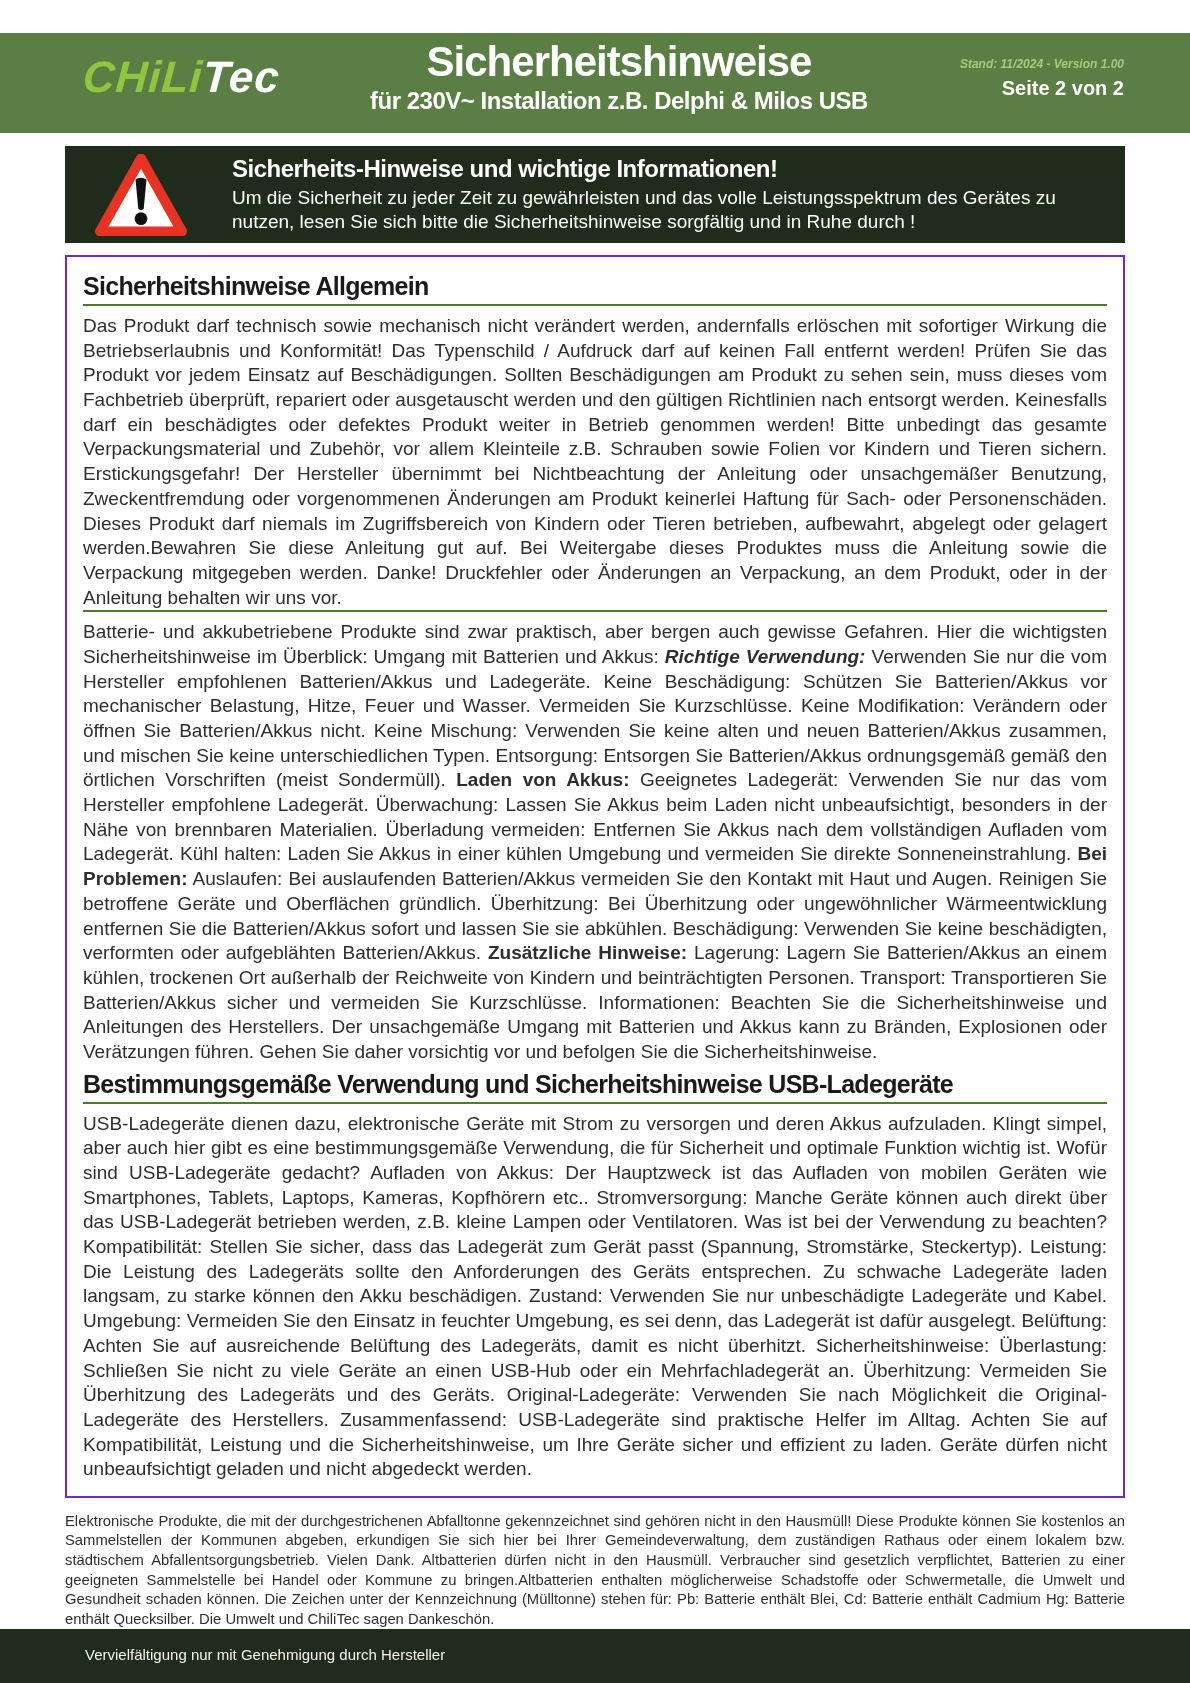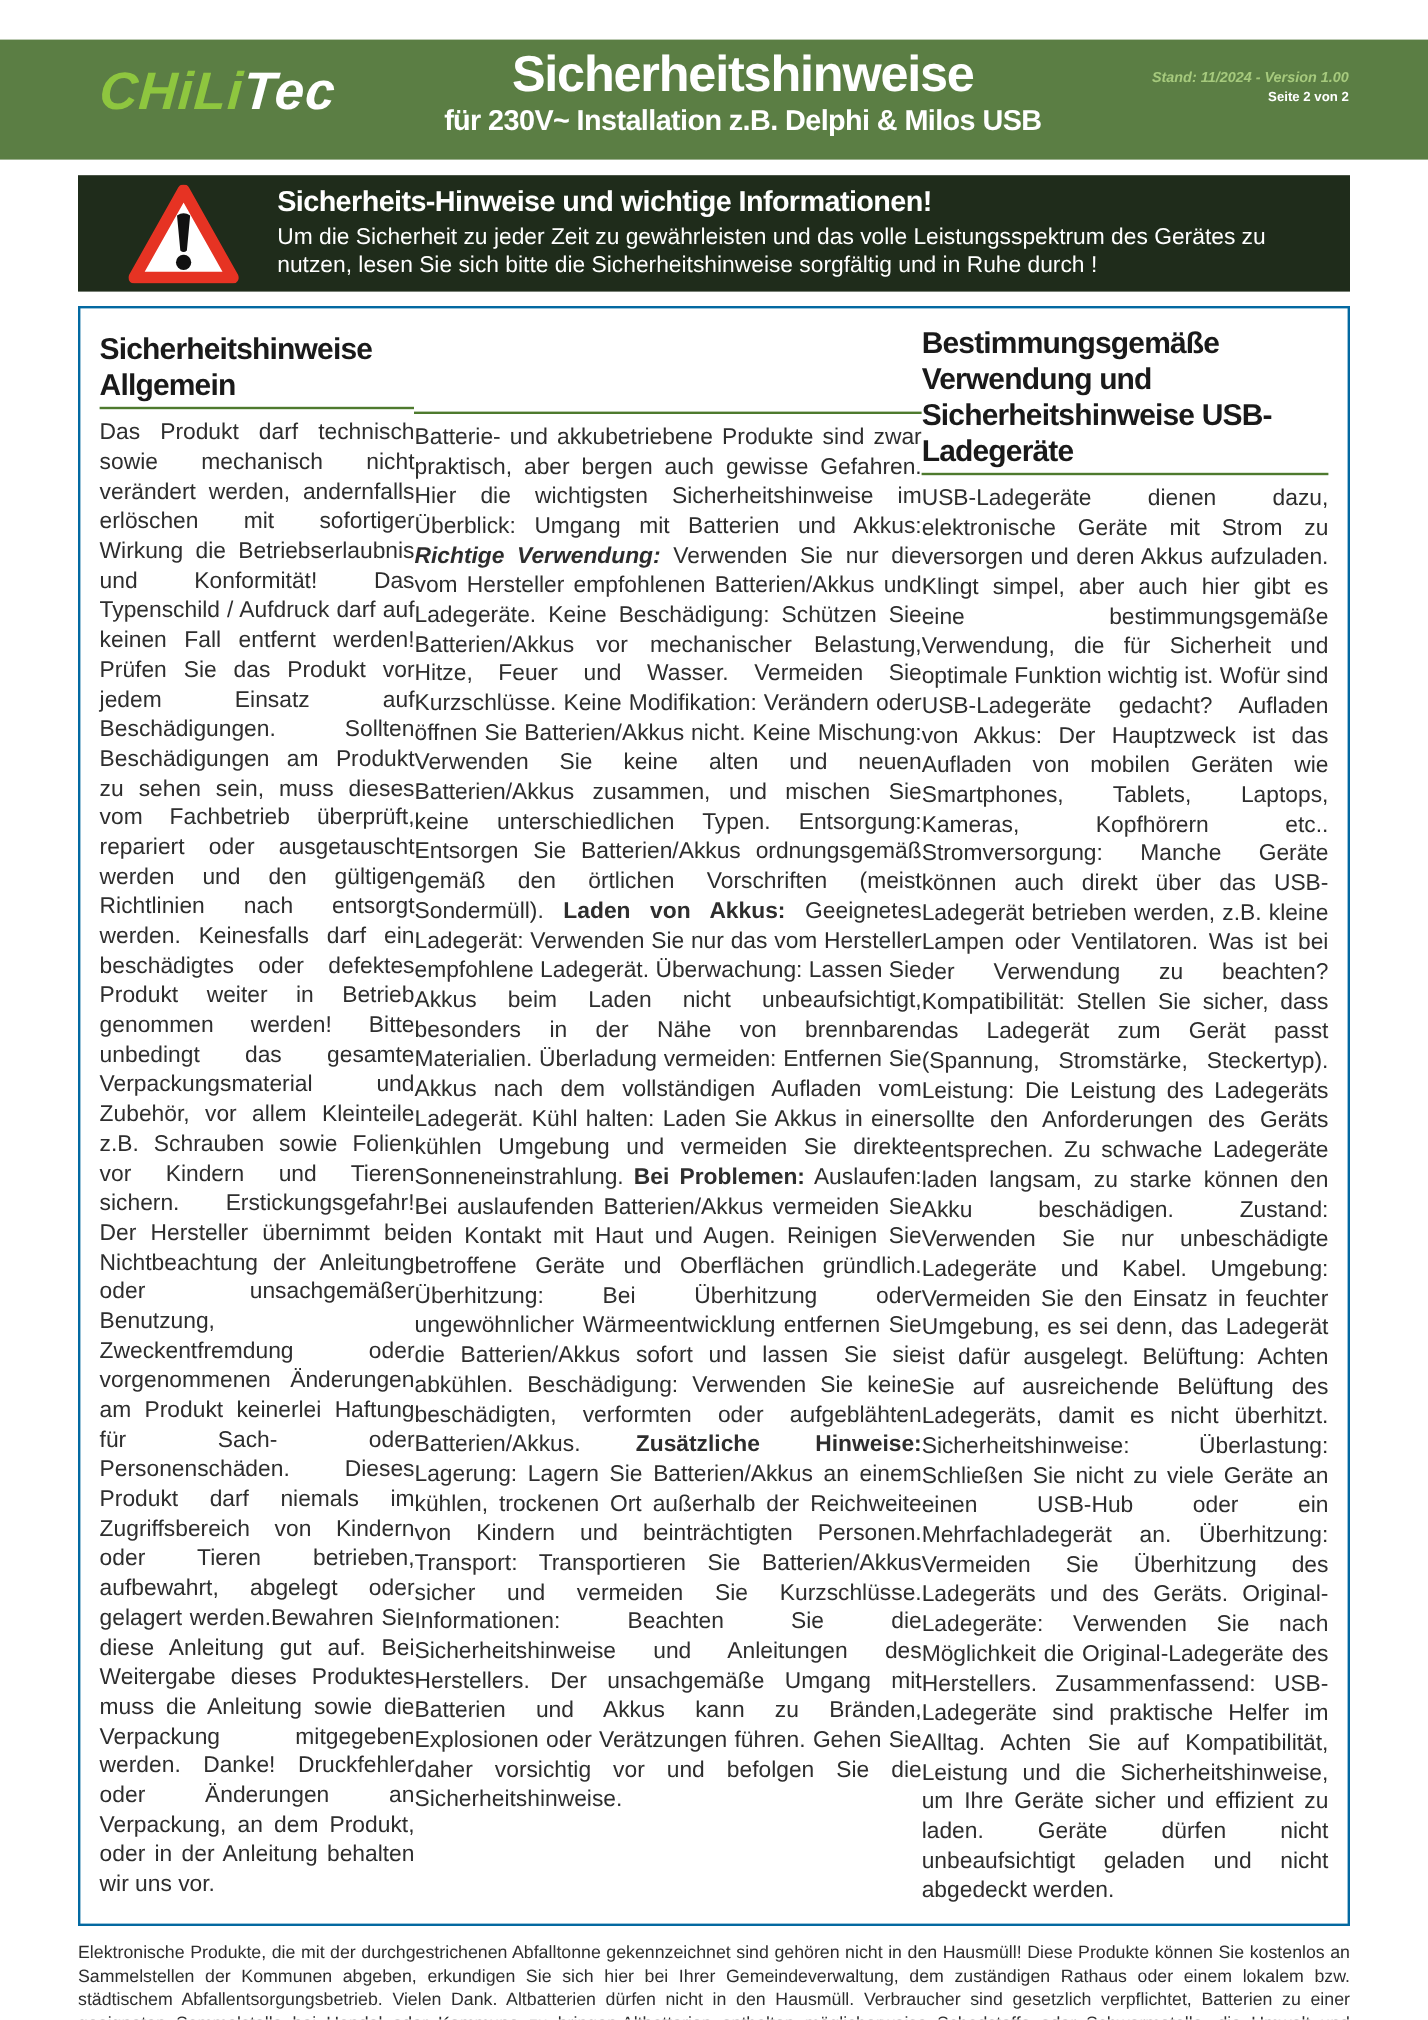--- a/index.html
+++ b/index.html
@@ -36,35 +36,35 @@
   .header-title{
     font-size:42px;font-weight:700;letter-spacing:-1px;line-height:1.1;margin:0;
   }
   .header-subtitle{
     font-size:24px;font-weight:700;letter-spacing:-0.5px;margin-top:2px;
   }
   .header-right{
     position:absolute;right:66px;top:22px;text-align:right;line-height:1.5;
   }
   .header-version{color:var(--accent-light-green);font-weight:700;font-size:12px;font-style:italic;}
-  .header-page{color:#ffffff;font-weight:700;font-size:11px;}
+  .header-page{color:#ffffff;font-weight:700;font-size:20px;}
   
   .warning-box{
     margin:13px 65px 0;height:97px;background:var(--dark-green);
-    display:flex;align-items:center;flex:0 0 auto;padding-left:42px;
+    display:flex;align-items:center;flex:0 0 auto;padding-left:30px;gap:13px;
   }
   .warning-icon{flex:0 0 auto;margin-right:32px;display:block;}
   .warning-text{color:#ffffff;padding-right:20px;}
   .warning-title{font-size:24px;font-weight:700;letter-spacing:-0.5px;margin:0 0 3px 0;}
   .warning-body{font-size:19px;line-height:1.25;margin:0;max-width:900px;}
   
   .content-box{
-    margin:12px 65px 0;border:2px solid #0369a1;background:#ffffff;
+    margin:12px 65px 0;border:2px solid #6d28d9;background:#ffffff;
     padding:10px 16px 14px;flex:1 1 auto;
-    display:flex;flex-direction:row;justify-content:space-between;align-items:center;
+    display:flex;flex-direction:column;justify-content:space-between;
   }
   .sec-heading{
     font-size:25px;font-weight:700;letter-spacing:-0.7px;color:#1a1a1a;
     margin:4px 0 3px 0;line-height:1.2;
   }
   .sec-rule{height:2px;background:var(--rule-green);margin:0 0 8px 0;}
   .sec-body{
     font-size:19px;line-height:1.3;text-align:justify;margin:0;color:var(--text-color);
   }
   

